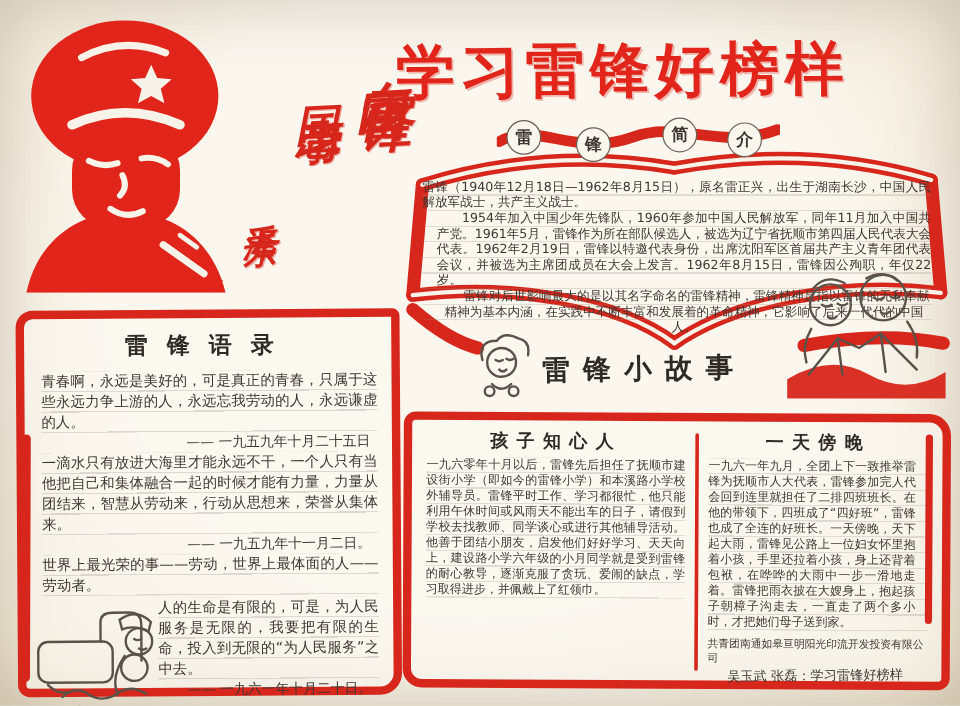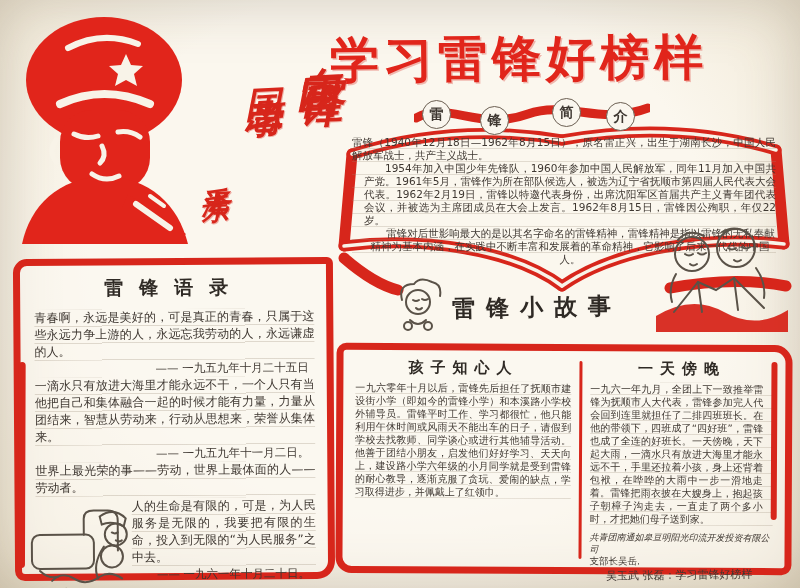--- a/index.html
+++ b/index.html
@@ -22,21 +22,21 @@
   .main-title{left:330px;top:26px;width:464px;height:68px;
     font-size:49px;font-weight:800;color:#e1251b;letter-spacing:5px;white-space:nowrap;
     text-shadow:1.5px 1.5px 0 rgba(215,38,27,.3);transform:rotate(-0.5deg);}
   
   .banner{left:414px;top:94px;width:236px;height:44px;}
   .banner svg{position:absolute;left:0;top:0;}
   .b-circle{position:absolute;width:27px;height:27px;border:1.6px solid #6b5f52;border-radius:50%;
     background:#faf6ee;display:flex;align-items:center;justify-content:center;
     font-size:14px;font-weight:bold;color:#3e3731;}
   
-  .intro-text{left:352px;top:136px;width:424px;height:122px;
+  .intro-text{left:352px;top:150px;width:424px;height:122px;
     font-size:10.5px;line-height:13px;text-align:justify;
     background:repeating-linear-gradient(to bottom,transparent 0 12px,rgba(150,135,115,.25) 12px 13px);}
   .intro-text p{margin:0;}
   .intro-text p.ind{text-indent:2em;margin-left:12px;}
   .intro-text p.center-end{text-align:center;}
   
   .story-header{left:452px;top:292px;font-size:23px;font-weight:bold;letter-spacing:11px;
     color:#2f2a25;white-space:nowrap;transform:rotate(-1deg);}
   
   .rough-box{border:7px solid #d7261b;background:rgba(252,249,241,.6);}
@@ -52,21 +52,21 @@
   .sewing{position:absolute;left:-10px;bottom:-8px;}
   .story-box{left:336px;top:344px;width:456px;height:230px;border-radius:10px 18px 10px 16px;
     transform:rotate(0.3deg);box-sizing:border-box;display:flex;padding:6px 6px 4px 8px;}
   .story-col{box-sizing:border-box;}
   .story-col-left{width:228px;padding:2px 8px 0 4px;}
   .story-divider{width:3px;background:#d7261b;border-radius:2px;margin:4px 0;}
   .story-col-right{flex:1;padding:2px 6px 0 8px;position:relative;}
   .story-title{text-align:center;font-size:15px;font-weight:bold;letter-spacing:7px;margin:0 0 4px 0;color:#2f2a25;}
   .story-body{font-size:10px;line-height:13px;text-align:justify;
     background:repeating-linear-gradient(to bottom,transparent 0 12px,rgba(150,135,115,.25) 12px 13px);}
-  .story-credit{font-size:9px;line-height:12px;margin-top:6px;font-style:italic;}
+  .story-credit{font-size:9px;line-height:12px;margin-top:6px;}
   .story-credit2{font-size:9.5px;line-height:12px;}
   .story-signature{font-size:11px;line-height:14px;text-indent:1.5em;transform:rotate(-1deg);margin-top:1px;}
   .right-inner-bar{position:absolute;right:2px;top:4px;height:158px;width:6px;background:#d7261b;border-radius:3px;}
 </style>
 </head>
 <body>
 
 <div class="poster">
 
   <svg class="abs" style="left:10px;top:8px;" width="188" height="236" viewBox="0 0 188 236">
@@ -193,20 +193,19 @@
 
   <div class="abs rough-box story-box">
     <div class="story-col story-col-left">
       <div class="story-title">孩子知心人</div>
       <div class="story-body">一九六零年十月以后，雷锋先后担任了抚顺市建设街小学（即如今的雷锋小学）和本溪路小学校外辅导员。雷锋平时工作、学习都很忙，他只能利用午休时间或风雨天不能出车的日子，请假到学校去找教师、同学谈心或进行其他辅导活动。他善于团结小朋友，启发他们好好学习、天天向上，建设路小学六年级的小月同学就是受到雷锋的耐心教导，逐渐克服了贪玩、爱闹的缺点，学习取得进步，并佩戴上了红领巾。</div>
     </div>
     <div class="story-divider"></div>
     <div class="story-col story-col-right">
       <div class="right-inner-bar"></div>
       <div class="story-title">一天傍晚</div>
-      <div class="story-body" style="padding-right:10px;">一九六一年九月，全团上下一致推举雷锋为抚顺市人大代表，雷锋参加完人代会回到连里就担任了二排四班班长。在他的带领下，四班成了“四好班”，雷锋也成了全连的好班长。一天傍晚，天下起大雨，一滴水只有放进大海里才能永远不干，手里还拉着小孩，身上还背着包袱，在哗哗的大雨中一步一滑地走着。雷锋把雨衣披在大嫂身上，抱起孩子朝樟子沟走去，一直走了两个多小时，才把她们母子送到家。</div>
+      <div class="story-body" style="padding-right:10px;">一九六一年九月，全团上下一致推举雷锋为抚顺市人大代表，雷锋参加完人代会回到连里就担任了二排四班班长。在他的带领下，四班成了“四好班”，雷锋也成了全连的好班长。一天傍晚，天下起大雨，雷锋见公路上一位妇女怀里抱着小孩，手里还拉着小孩，身上还背着包袱，在哗哗的大雨中一步一滑地走着。雷锋把雨衣披在大嫂身上，抱起孩子朝樟子沟走去，一直走了两个多小时，才把她们母子送到家。</div>
       <div class="story-credit">共青团南通如皋亘明阳光印流开发投资有限公司</div>
-      <div class="story-credit2">支部长吴岳.</div>
       <div class="story-signature">吴玉武 张磊：学习雷锋好榜样</div>
     </div>
   </div>
 
 </div>
 
 </body></html>

